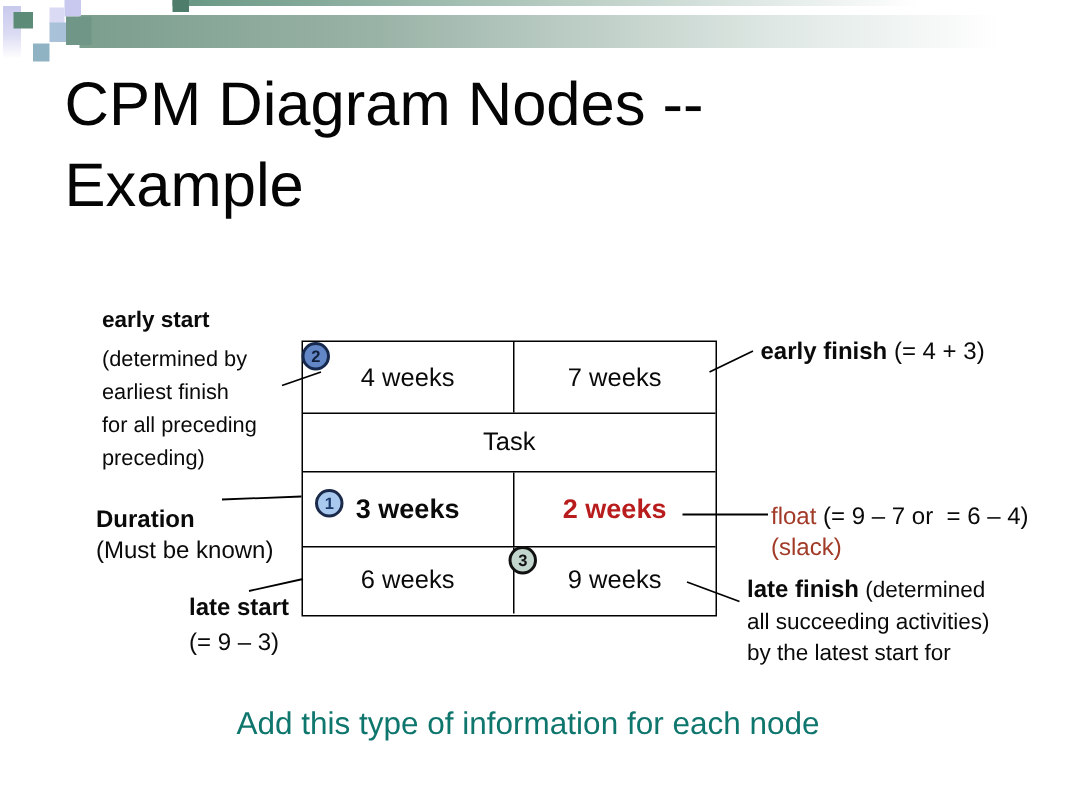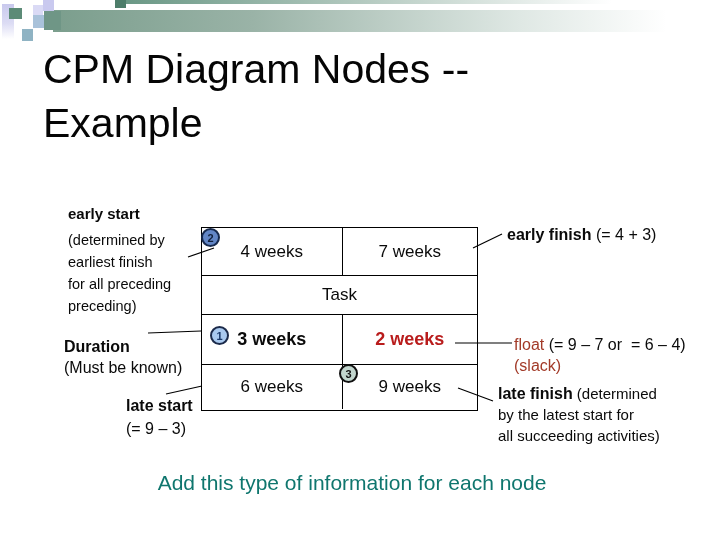--- a/index.html
+++ b/index.html
@@ -157,19 +157,19 @@
       <span class="black ws-pre">(= 9 – 7 or  = 6 – 4)</span>
     </div>
     <div>(slack)</div>
   </div>
 
   <div class="ann ann-late-finish">
     <div>
       <span class="head">late finish</span>
       <span>(determined</span>
     </div>
+    <div>all succeeding activities)</div>
     <div>by the latest start for</div>
-    <div>all succeeding activities)</div>
   </div>
 
   <div class="footer">Add this type of information for each node</div>
 
 </div>
 
 </body></html>

